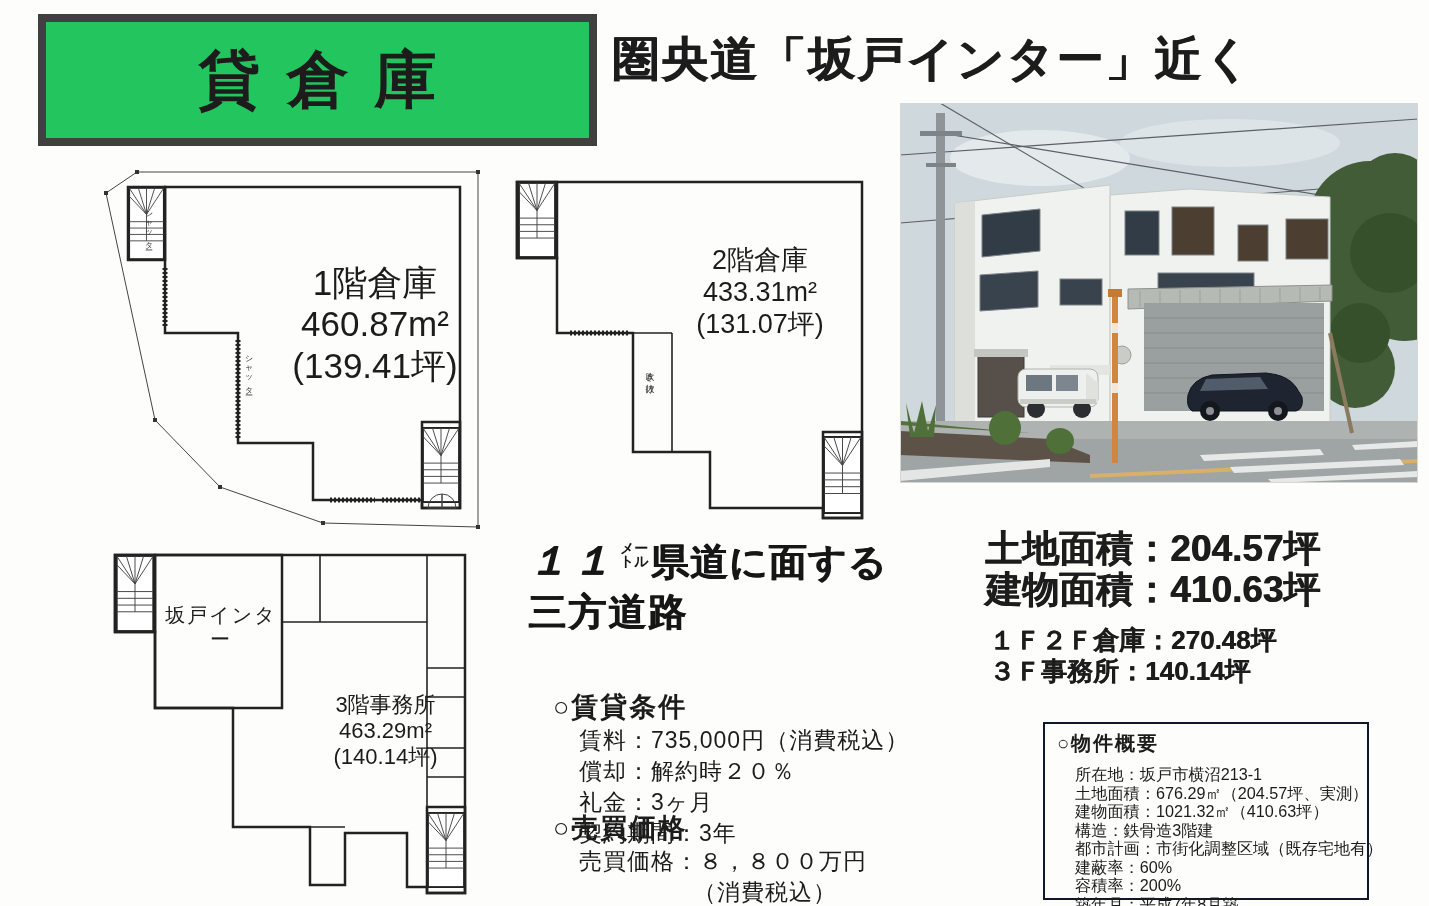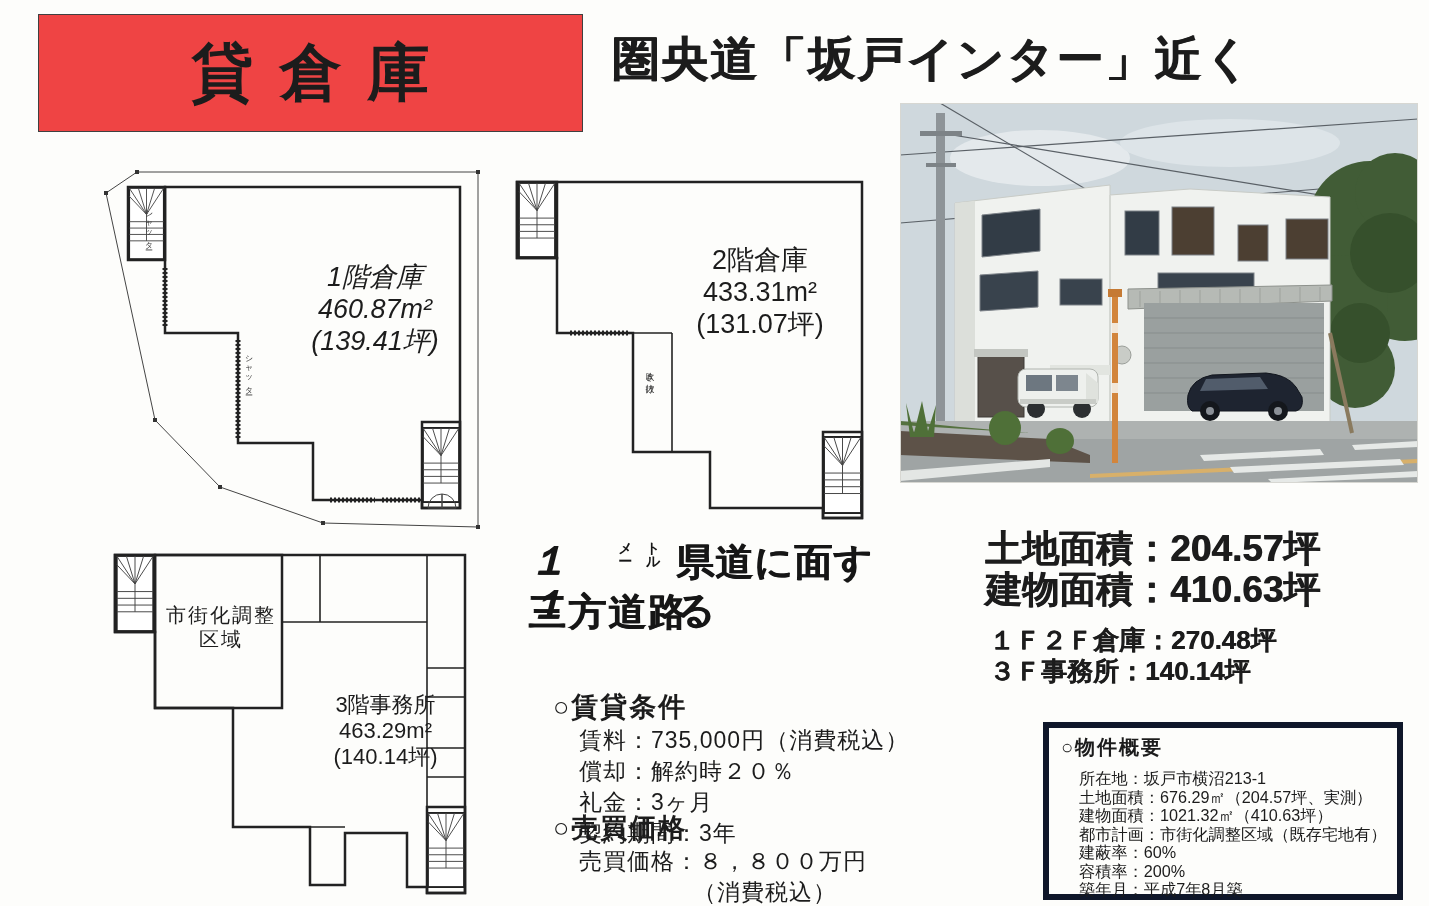--- a/index.html
+++ b/index.html
@@ -4,22 +4,22 @@
 <style>
   html,body{margin:0;padding:0;background:#e8e8e4;}
   .page{
     position:relative;width:1429px;height:906px;background:#fdfdfb;
     font-family:"Liberation Sans","DejaVu Sans",sans-serif;color:#1c1c1c;
     overflow:hidden;
   }
   .abs{position:absolute;}
   
   .title-box{
-    left:38px;top:14px;width:543px;height:116px;border:1px solid #404040;
-    display:flex;align-items:center;justify-content:center;background:#ef4444;
+    left:38px;top:14px;width:543px;height:116px;border:8px solid #404040;
+    display:flex;align-items:center;justify-content:center;background:#22c55e;
   }
   .title-box span{font-size:62px;font-weight:700;letter-spacing:26px;text-indent:26px;}
   
   .headline{
     left:612px;top:28px;width:700px;font-size:47px;font-weight:900;
     letter-spacing:2px;white-space:nowrap;
     text-shadow:1px 0 0 currentColor;
   }
   
   .plan{overflow:visible;}
@@ -32,32 +32,32 @@
   
   .big-areas{left:985px;top:518px;width:440px;margin-top:10px;}
   .big-line{font-size:37px;font-weight:900;letter-spacing:0px;line-height:1.12;white-space:nowrap;text-shadow:0.8px 0 0 currentColor;}
   .mid-line{font-size:26px;font-weight:900;line-height:1.18;white-space:nowrap;margin-left:4px;text-shadow:0.5px 0 0 currentColor;}
   .mid-gap{margin-top:14px;}
   .small-note{font-size:16px;font-weight:500;margin-left:6px;margin-top:2px;}
   
   .road-note{left:528px;top:538px;width:380px;font-weight:900;color:#161616;}
   .road-line1{display:flex;align-items:flex-start;height:52px;}
   .road-num{font-size:40px;line-height:44px;font-style:italic;letter-spacing:4px;text-shadow:1px 0 0 currentColor;}
-  .road-unit{display:flex;flex-direction:row;font-size:14px;line-height:13px;font-weight:700;margin:4px 2px 0 4px;}
+  .road-unit{display:flex;flex-direction:column;font-size:14px;line-height:13px;font-weight:700;margin:4px 2px 0 4px;}
   .road-rest{font-size:38px;line-height:48px;text-shadow:1px 0 0 currentColor;letter-spacing:1px;}
   .road-line2{font-size:38px;line-height:44px;text-shadow:1px 0 0 currentColor;letter-spacing:2px;}
   
   .section{font-weight:500;}
   .sec-heading{font-size:27px;font-weight:600;letter-spacing:2px;}
   .sec-items{margin-left:26px;font-size:23px;line-height:31px;letter-spacing:1px;white-space:nowrap;}
   .sale-price{margin-left:26px;font-size:23px;letter-spacing:1px;}
   .sale-tax{margin-left:140px;font-size:23px;letter-spacing:1px;}
   
   .summary-box{
-    left:1043px;top:722px;width:360px;height:178px;border:6px solid #0f172a;
+    left:1043px;top:722px;width:326px;height:178px;border:2px solid #0f172a;
     background:#fdfdfb;padding:6px 10px 4px 12px;box-sizing:border-box;
   }
   .summary-heading{font-size:20px;font-weight:600;letter-spacing:2px;}
   .summary-items{margin-left:18px;margin-top:8px;font-size:16.2px;line-height:18.5px;white-space:nowrap;letter-spacing:0px;}
   svg .wall{stroke:#222;stroke-width:2.5;fill:none;}
   svg .thin{stroke:#444;stroke-width:1;fill:none;}
   svg .inner{stroke:#222;stroke-width:1.6;fill:none;}
 </style>
 </head>
 <body>
@@ -116,21 +116,21 @@
       <g stroke="#222" stroke-width="5" stroke-dasharray="2 2">
         <line x1="135" y1="118" x2="135" y2="178"></line>
         <line x1="208" y1="190" x2="208" y2="288"></line>
         <line x1="300" y1="350" x2="345" y2="350"></line>
         <line x1="352" y1="350" x2="390" y2="350"></line>
       </g>
 
       <path class="thin" d="M 398 358 A 14 14 0 0 1 412 344 L 412 358 Z"></path>
       <path class="thin" d="M 426 358 A 14 14 0 0 0 412 344 L 412 358 Z"></path>
     </svg>
-    <div class="plan-label" style="left:235px;top:112px;width:220px;font-size:27px;font-style:italic;">
+    <div class="plan-label" style="left:235px;top:112px;width:220px;font-size:35px;">
       <div>1階倉庫</div>
       <div>460.87m²</div>
       <div>(139.41坪)</div>
     </div>
     <div class="vtext" style="left:112px;top:55px;">シャッター</div>
     <div class="vtext" style="left:212px;top:200px;">シャッター</div>
   </div>
 
   <div class="abs plan" style="left:510px;top:165px;width:380px;height:370px;">
     <svg width="380" height="370" viewBox="0 0 380 370">
@@ -174,21 +174,21 @@
       <line x1="339" y1="267" x2="377" y2="267" class="inner"></line>
 
       <rect x="27" y="15" width="40" height="77" class="wall" fill="#fff"></rect>
       <use href="#stairs" x="27" y="15" width="40" height="77"></use>
 
       <rect x="339" y="267" width="38" height="86" class="wall" fill="#fff"></rect>
       <use href="#stairs" x="339" y="267" width="38" height="86"></use>
 
       <line x1="222" y1="287" x2="257" y2="287" class="inner"></line>
     </svg>
-    <div class="plan-label" style="left:72px;top:64px;width:122px;font-size:20px;letter-spacing:2px;">市街化調整区域</div>
+    <div class="plan-label" style="left:72px;top:64px;width:122px;font-size:20px;letter-spacing:2px;">坂戸インター</div>
     <div class="plan-label" style="left:205px;top:152px;width:185px;font-size:22px;">
       <div>3階事務所</div>
       <div>463.29m²</div>
       <div>(140.14坪)</div>
     </div>
   </div>
 
   <div class="abs" style="left:900px;top:103px;width:518px;height:380px;">
     <svg width="518" height="380" viewBox="0 0 518 380">
 
@@ -352,20 +352,21 @@
     <div class="mid-line mid-gap">１Ｆ２Ｆ倉庫：270.48坪</div>
     <div class="mid-line">３Ｆ事務所：140.14坪</div>
   </div>
 
   <div class="abs summary-box">
     <div class="summary-heading">○物件概要</div>
     <div class="summary-items">
       <div>所在地：坂戸市横沼213-1</div>
       <div>土地面積：676.29㎡（204.57坪、実測）</div>
       <div>建物面積：1021.32㎡（410.63坪）</div>
+      <div>構造：鉄骨造3階建</div>
       <div>都市計画：市街化調整区域（既存宅地有）</div>
       <div>建蔽率：60%</div>
       <div>容積率：200%</div>
       <div>築年月：平成7年8月築</div>
     </div>
   </div>
 
 </div>
 
 </body></html>

